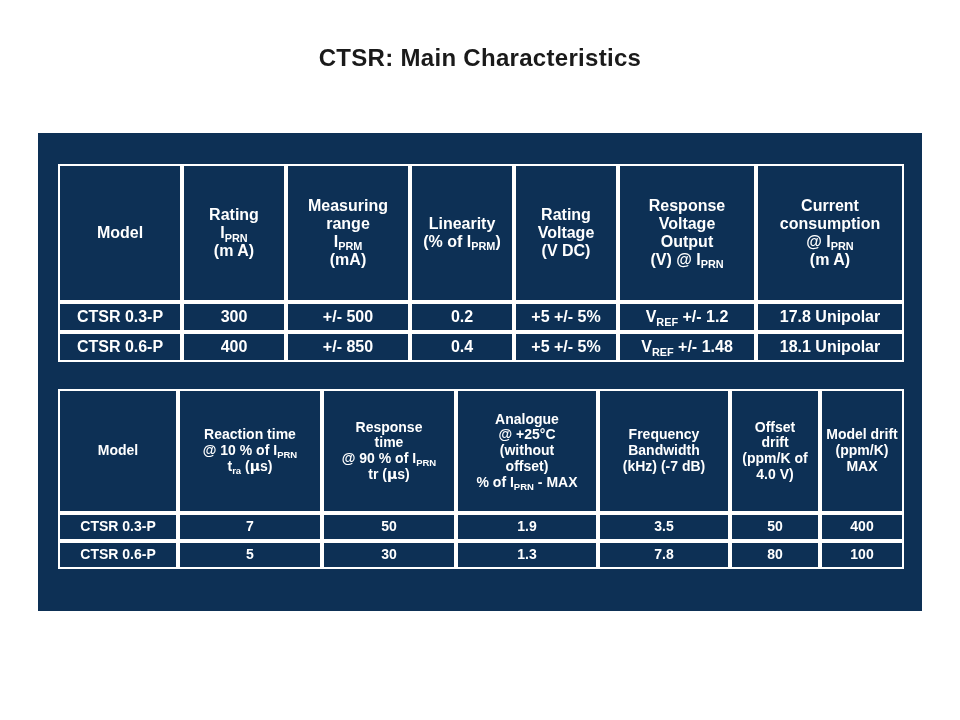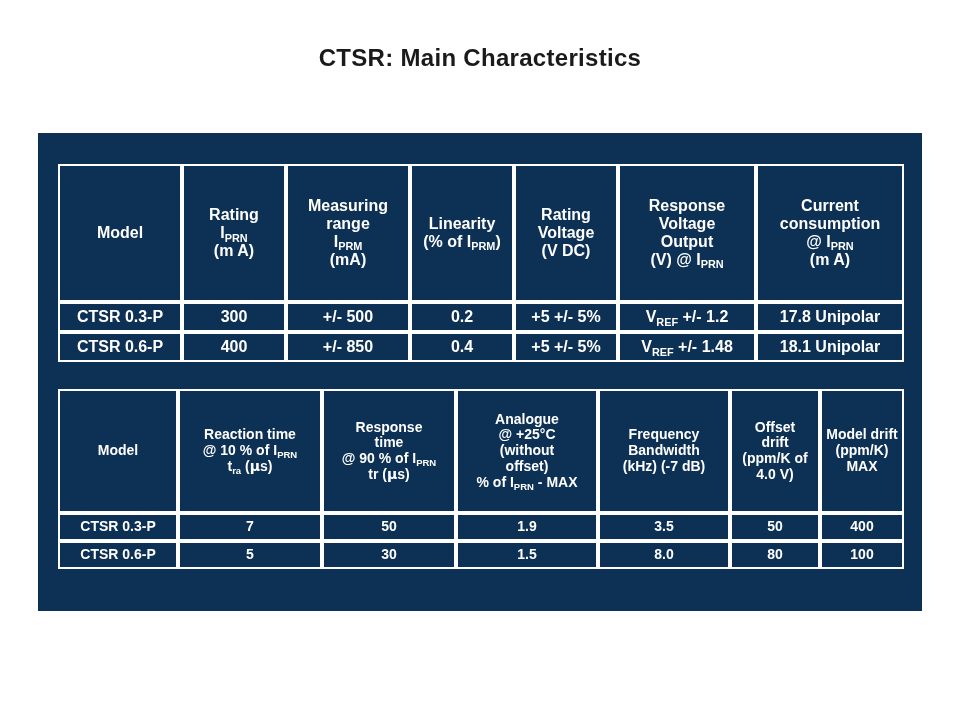--- a/index.html
+++ b/index.html
@@ -251,22 +251,22 @@
           <td class="white">50</td>
           <td class="orange">1.9</td>
           <td class="white">3.5</td>
           <td class="orange">50</td>
           <td class="orange">400</td>
         </tr>
         <tr>
           <td class="white">CTSR 0.6-P</td>
           <td class="white">5</td>
           <td class="white">30</td>
-          <td class="orange">1.5</td>
-          <td class="white">8.0</td>
+          <td class="orange">1.3</td>
+          <td class="white">7.8</td>
           <td class="orange">80</td>
           <td class="orange">100</td>
         </tr>
       </tbody>
     </table>
   </div>
 
 </div>
 
 </body></html>

